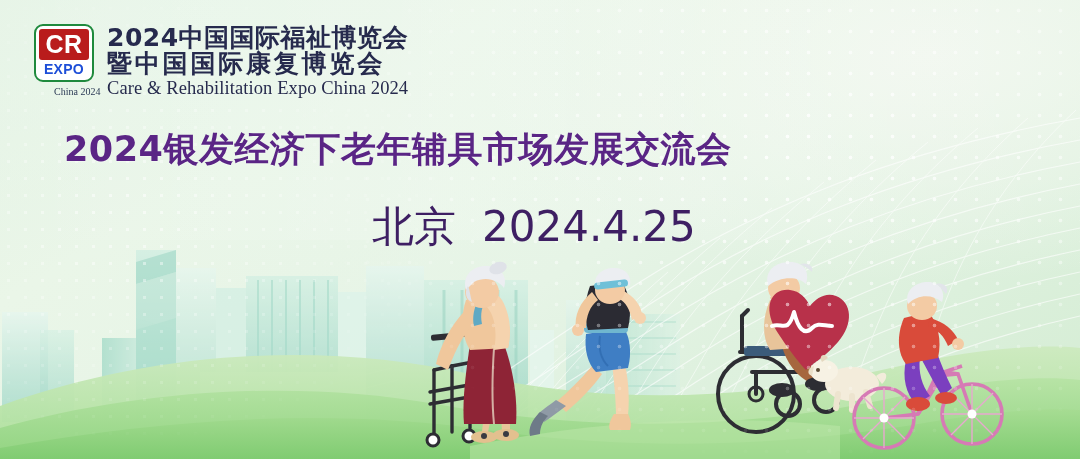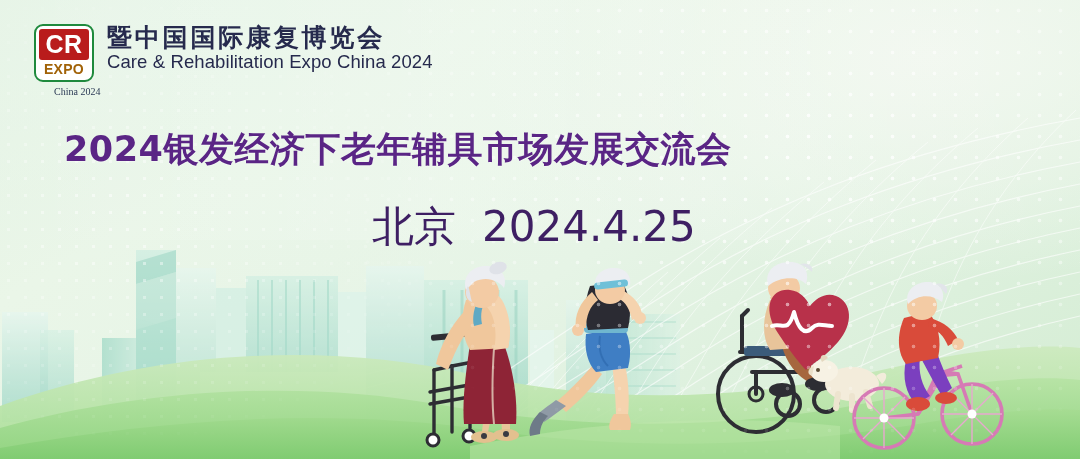--- a/index.html
+++ b/index.html
@@ -40,36 +40,36 @@
     background:#fff; display:flex; flex-direction:column; align-items:center;
     justify-content:flex-start; overflow:hidden; padding:3px;
   }
   .cr-top {
     width:50px; height:31px; background:#b91c1c; border-radius:3px;
     display:flex; align-items:center; justify-content:center;
     color:#fff; font-weight:bold; font-size:25px; letter-spacing:.5px; line-height:1;
     font-family:"Liberation Sans",sans-serif;
   }
   .cr-bot {
-    margin-top:2px; color:#a16207; font-weight:bold; font-size:14px;
+    margin-top:2px; color:#1d4ed8; font-weight:bold; font-size:14px;
     letter-spacing:.3px; line-height:1; font-family:"Liberation Sans",sans-serif;
   }
   .cr-sub { margin-top:4px; text-align:center; color:#2b3a55; font-size:10px; font-family:"Liberation Serif",serif; white-space:nowrap;margin-left:20px; }
 
   #expo-name { padding-top:1px; }
   .cn-line {
     color:#262a4d; font-weight:bold; line-height:1.04;
     font-size:25px; letter-spacing:.5px; white-space:nowrap;
     font-family:"DejaVu Sans","Liberation Sans",sans-serif;
   }
   .cn-line.l2 { letter-spacing:2.8px; }
   .en-line {
     color:#262a4d; font-size:18.5px; line-height:1.1; margin-top:1px;
     letter-spacing:.1px; white-space:nowrap;
-    font-family:Liberation Sans, sans-serif;
+    font-family:Liberation Serif, serif;
   }
 
   
   #headline {
     position:absolute; left:64px; top:132px; width:956px;
     color:#5a2585; font-weight:bold; font-size:35px; line-height:1;
     letter-spacing:.5px; white-space:nowrap;
     font-family:"DejaVu Sans","Liberation Sans",sans-serif;
     text-shadow:0 1px 0 rgba(255,255,255,.35);
   }
@@ -367,20 +367,21 @@
 
     <div id="cr-mark">
       <div class="cr-box">
         <div class="cr-top">CR</div>
         <div class="cr-bot">EXPO</div>
       </div>
       <div class="cr-sub">China 2024</div>
     </div>
 
     <div id="expo-name">
+      <div class="cn-line l1">2024中国国际福祉博览会</div>
       <div class="cn-line l2">暨中国国际康复博览会</div>
       <div class="en-line">Care &amp; Rehabilitation Expo China 2024</div>
     </div>
   </div>
 
   <div id="headline">2024银发经济下老年辅具市场发展交流会</div>
 
   <div id="subline">
     <span>北京</span><span class="gap"></span><span>2024.4.25</span>
   </div>

